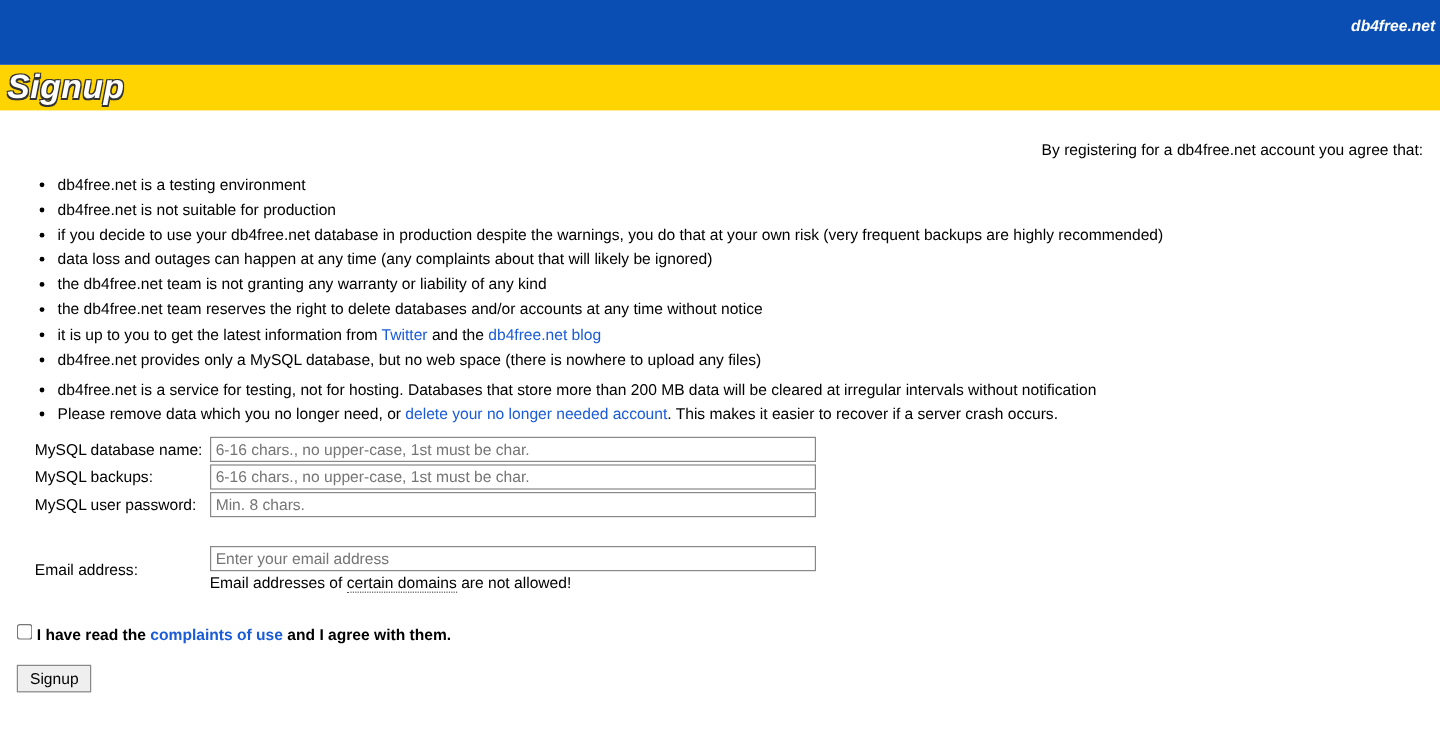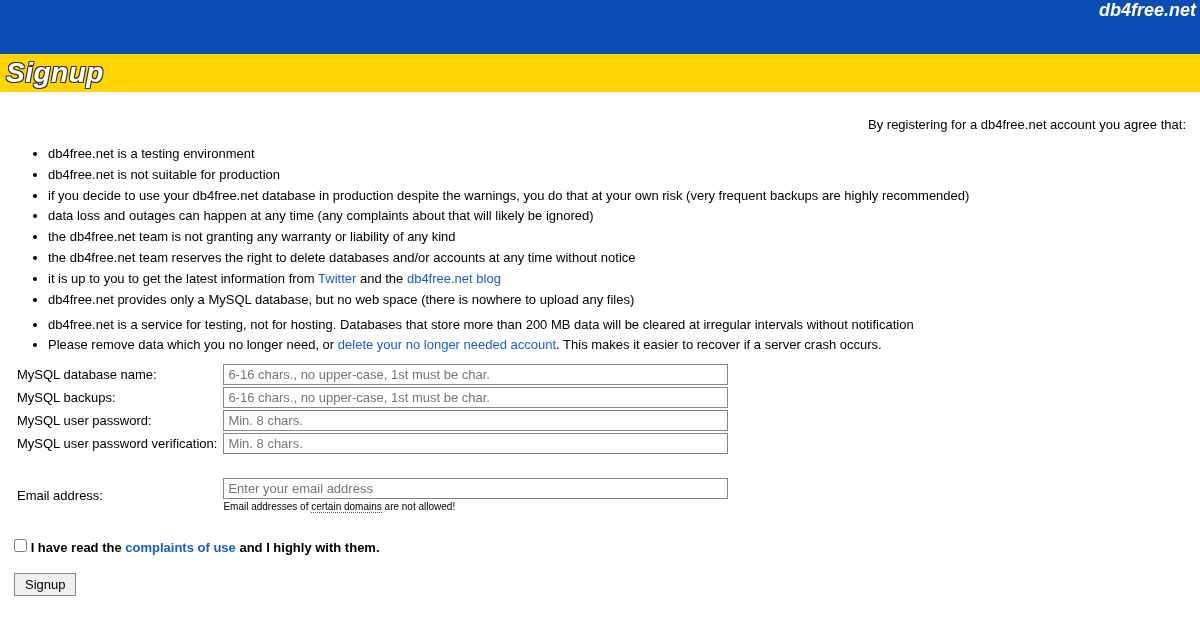--- a/index.html
+++ b/index.html
@@ -11,26 +11,26 @@
   width: 1200px;
 }
 .header-blue {
   background: #0b4eb3;
   height: 54px;
   position: relative;
 }
 .header-blue .brand {
   position: absolute;
   right: 4px;
-  top: 0;
+  top: 14px;
   color: #fff;
   font-family: Verdana, sans-serif;
   font-weight: bold;
   font-style: italic;
-  font-size: 18px;
+  font-size: 13px;
 }
 .header-yellow {
   background: #ffd400;
   height: 38px;
   display: flex;
   align-items: center;
   padding-left: 6px;
 }
 .header-yellow h1 {
   font-family: "Trebuchet MS", Verdana, sans-serif;
@@ -54,42 +54,42 @@
   padding-left: 34px;
 }
 .content li {
   margin: 2px 0;
   line-height: 1.45;
 }
 a { color: #1a5bd8; text-decoration: none; }
 .dotted { border-bottom: 1px dotted #555; }
 table.form-table {
   border-collapse: collapse;
-  margin: 8px 0 0 3px;
+  margin: 8px 0 0 15px;
 }
 table.form-table td {
   padding: 1px 4px 1px 0;
   vertical-align: middle;
 }
 table.form-table td.label-cell {
   white-space: nowrap;
   padding-right: 6px;
 }
 table.form-table input[type="text"],
 table.form-table input[type="password"],
 table.form-table input[type="email"] {
   width: 505px;
   font-family: Verdana, sans-serif;
   font-size: 13px;
   padding: 2px 4px;
   border: 1px solid #888;
   background: #fff;
 }
 .hint {
-  font-size: 10px;
+  font-size: 13px;
   color: #000;
   margin-top: 2px;
 }
 .checkbox-row {
   margin: 26px 0 18px 0;
 }
 .checkbox-row label { font-weight: bold; }
 .signup-btn {
   font-family: Verdana, sans-serif;
   font-size: 13px;
@@ -142,42 +142,38 @@
     </tr>
     <tr>
       <td class="label-cell">MySQL backups:</td>
       <td><input type="text" placeholder="6-16 chars., no upper-case, 1st must be char." style=""></td>
     </tr>
     <tr>
       <td class="label-cell">MySQL user password:</td>
       <td><input type="text" placeholder="Min. 8 chars." style=""></td>
     </tr>
     <tr>
-      <td class="label-cell">MySQL user password verification:</td>
-      <td><input type="text" placeholder="Min. 8 chars." style=""></td>
-    </tr>
-    <tr>
           <td colspan="2" style="height:22px"></td>
         </tr>
     <tr>
       <td class="label-cell">Email address:</td>
       <td>
         <input type="text" placeholder="Enter your email address" style="">
         <div class="hint">
           <span>Email addresses of </span><span class="dotted">certain domains</span><span> are not allowed!</span>
         </div>
       </td>
     </tr>
   </tbody>
     </table>
 
   <div class="checkbox-row">
     <input type="checkbox" id="agree" style="">
     <label for="agree">
-      <span>I have read the </span><a href="#">complaints of use</a><span> and I highly with them.</span>
+      <span>I have read the </span><a href="#">complaints of use</a><span> and I agree with them.</span>
     </label>
   </div>
 
   <button class="signup-btn">Signup</button>
 
   
 
 </div>
 
 </body></html>

